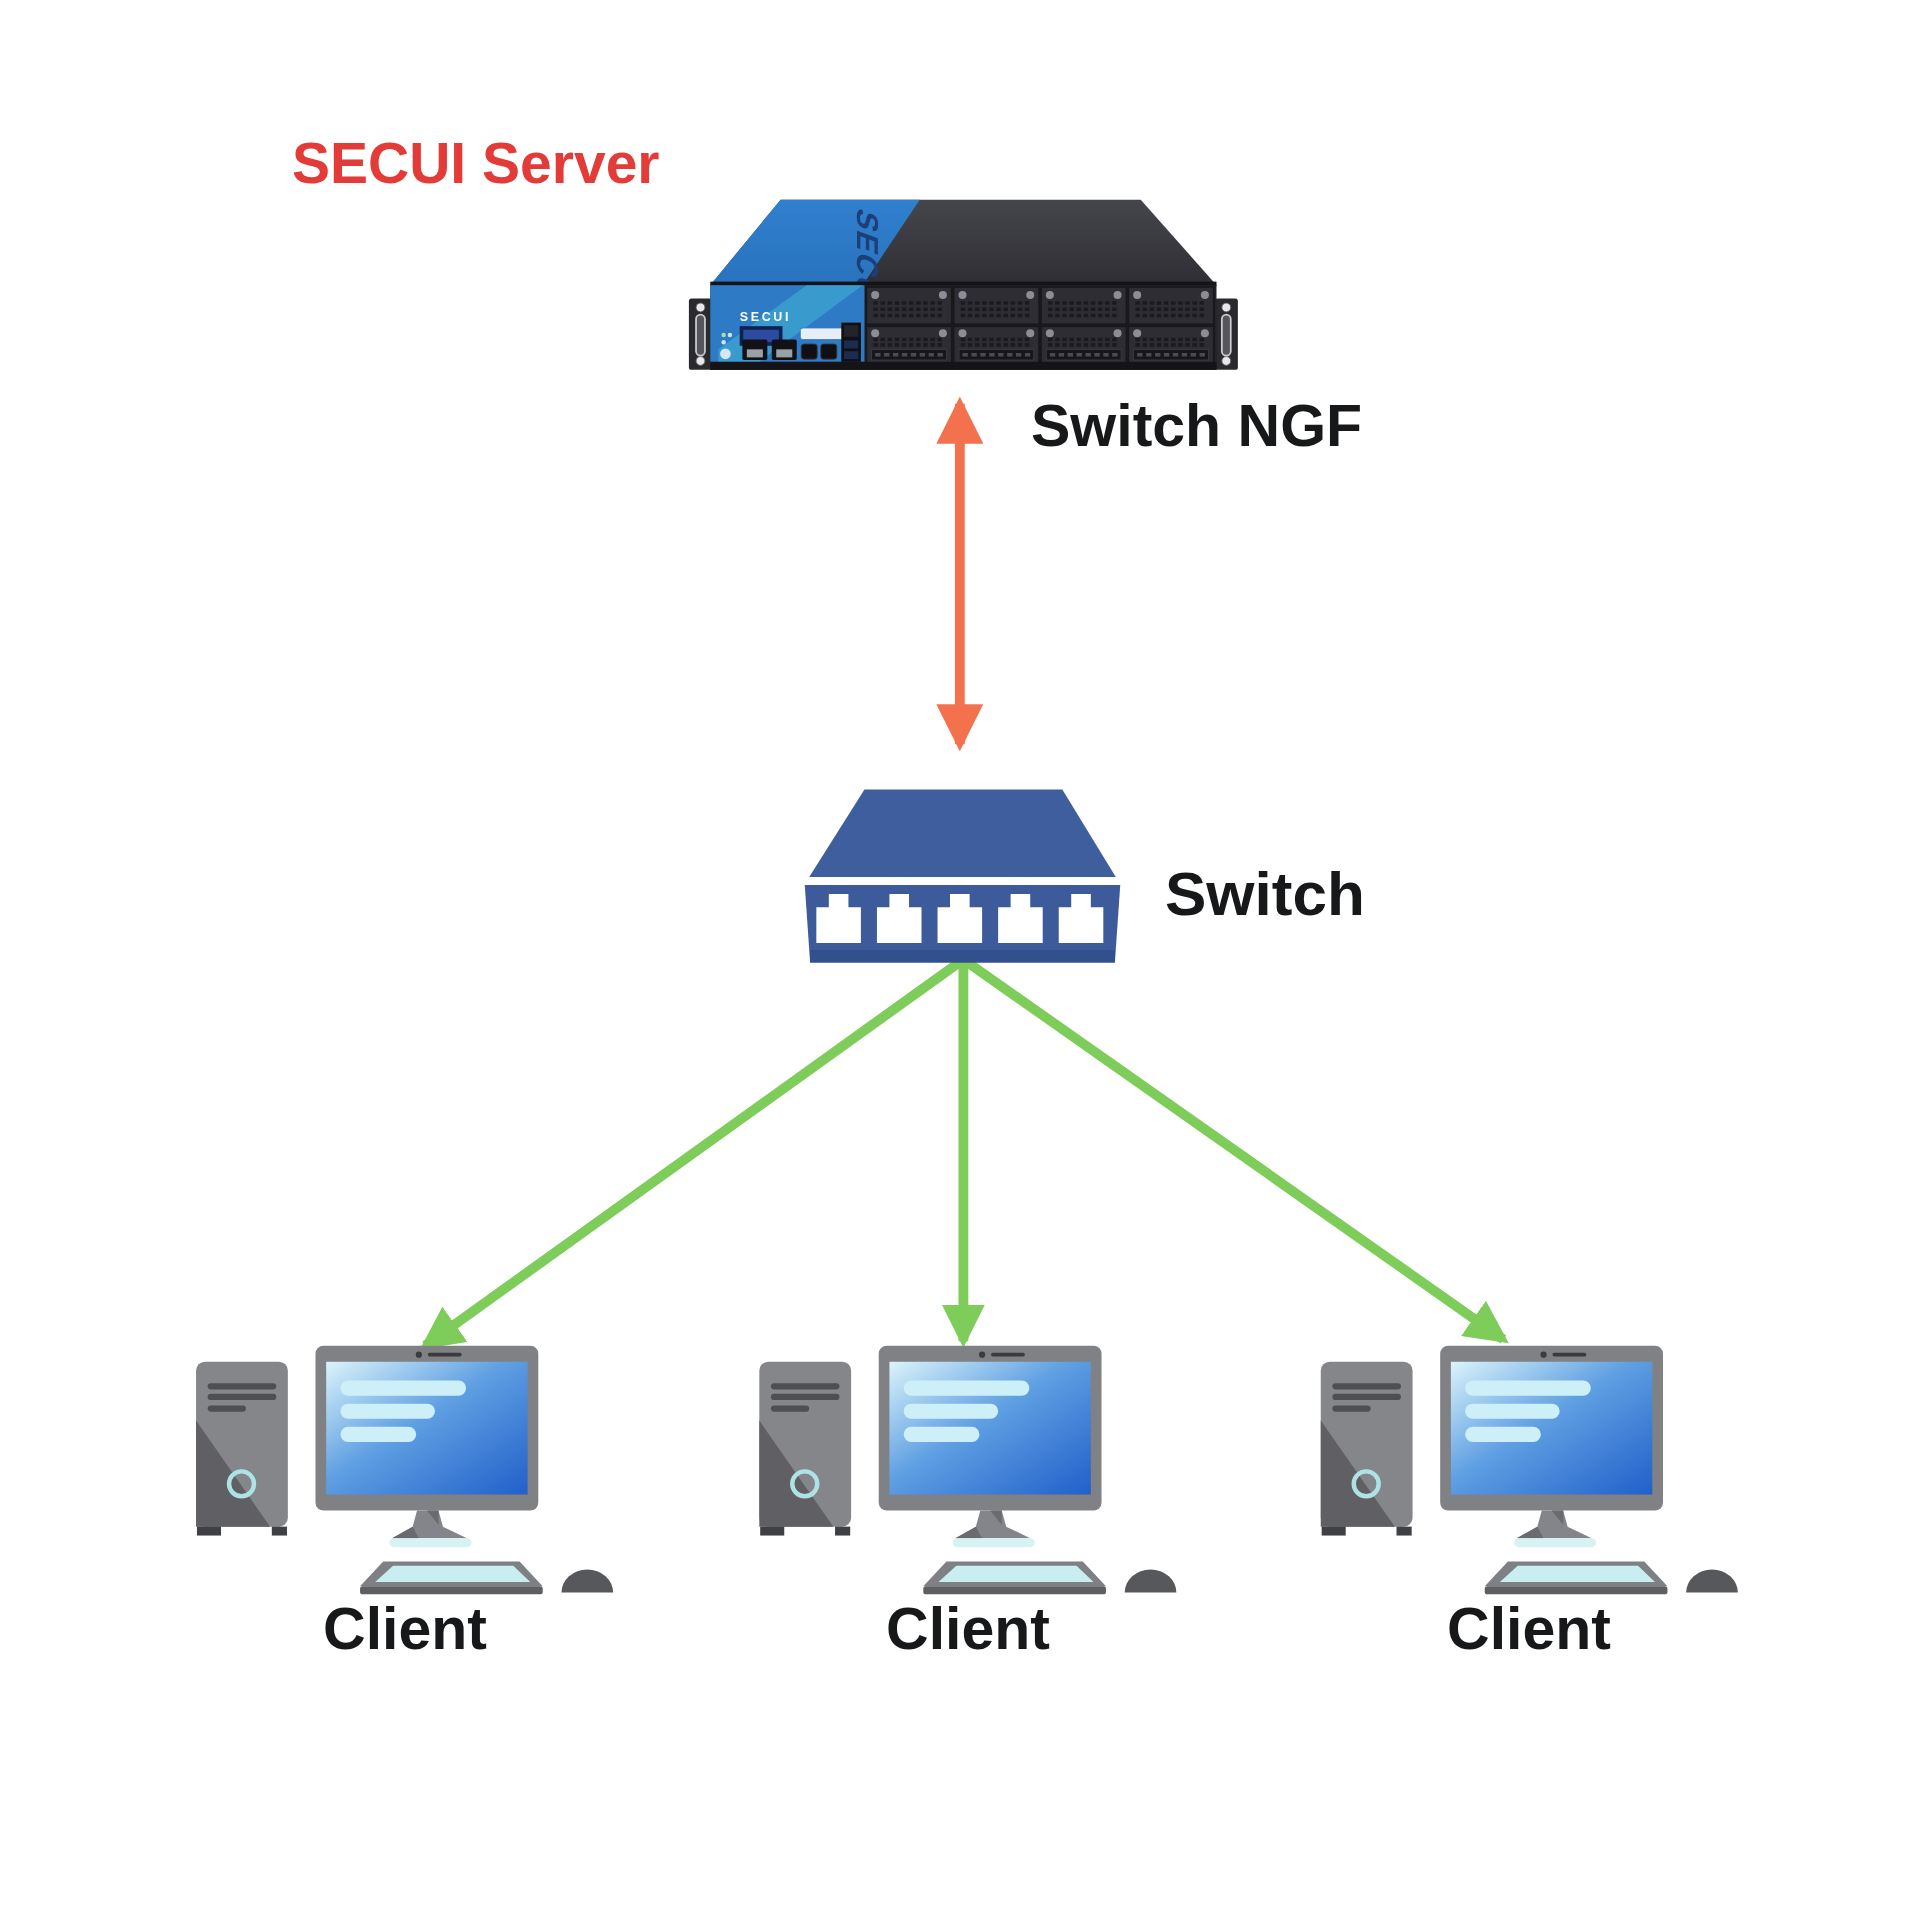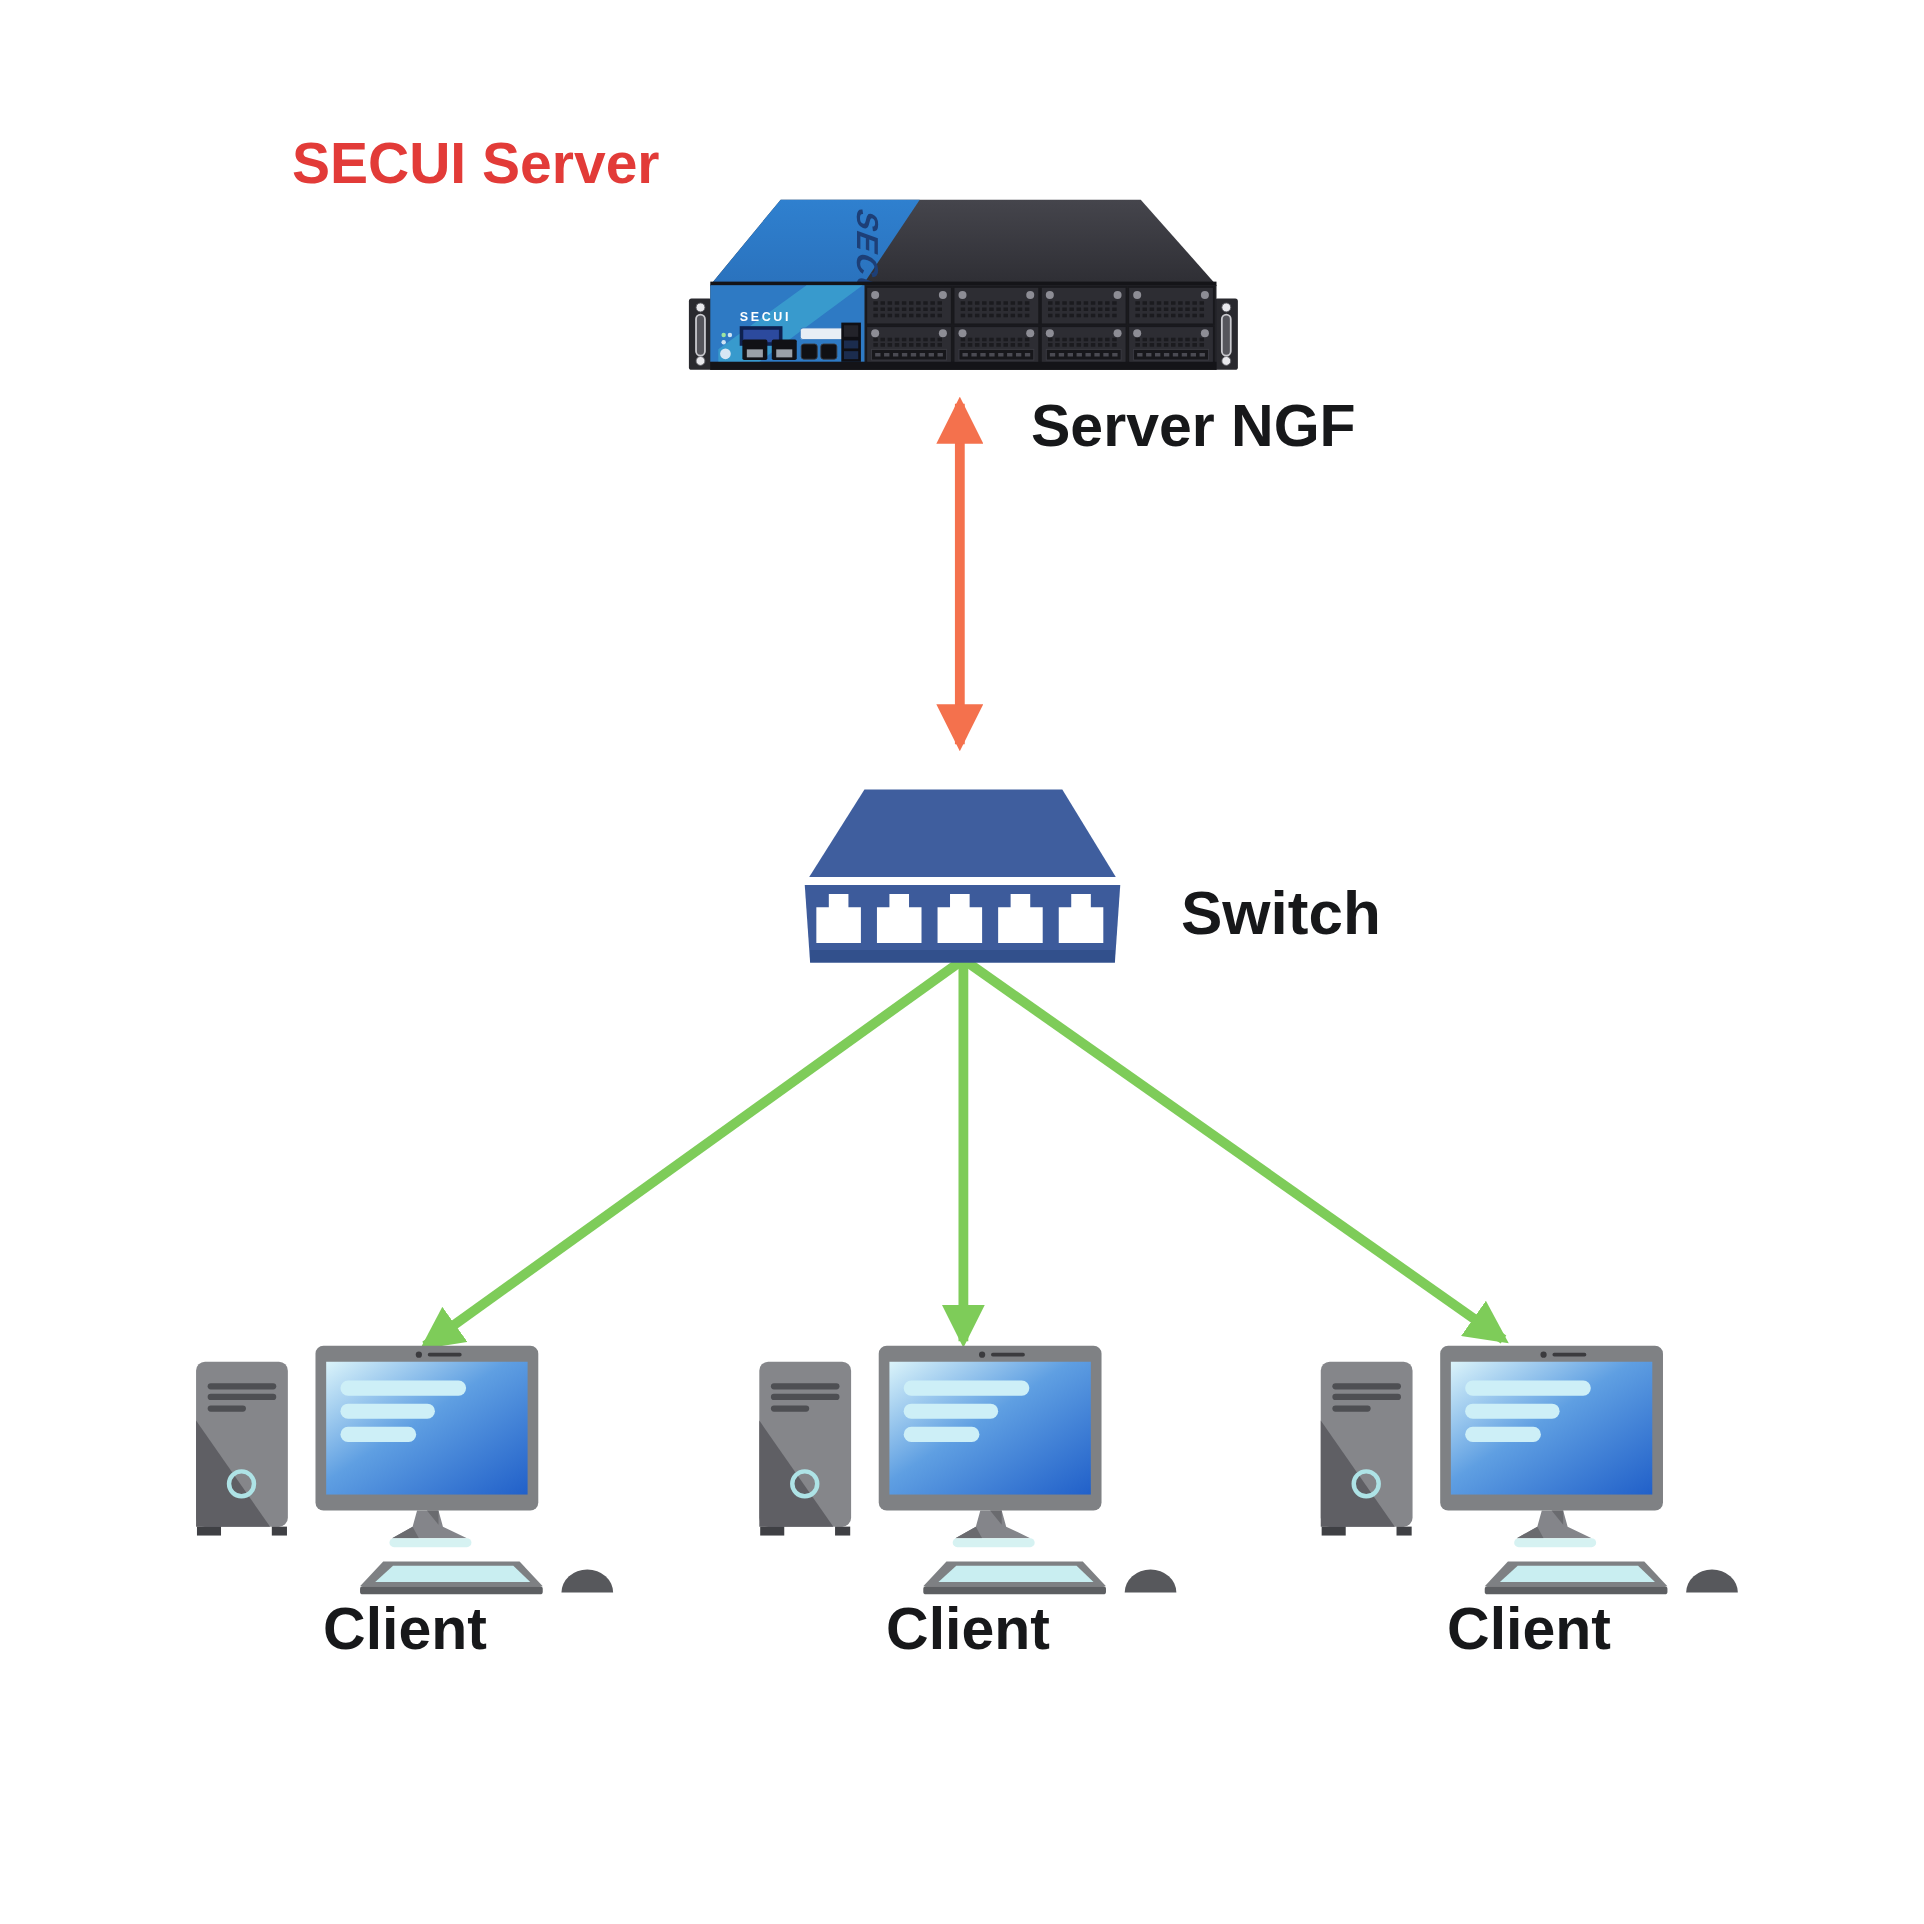--- a/index.html
+++ b/index.html
@@ -162,21 +162,21 @@
 
     <g>
       <use href="#client-unit"></use>
       <use href="#client-unit" x="632"></use>
       <use href="#client-unit" x="1262"></use>
     </g>
   </svg>
 
   <div class="lbl lbl-red" style="left:292px;top:135px;">SECUI Server</div>
 
-  <div class="lbl lbl-device" style="left:1031px;top:397px;">Server NGF</div>
+  <div class="lbl lbl-device" style="left:1031px;top:397px;">Switch NGF</div>
 
-  <div class="lbl lbl-switch" style="left:1165px;top:882px;margin-left:16px;">Switch</div>
+  <div class="lbl lbl-switch" style="left:1165px;top:863px;">Switch</div>
 
   <div class="lbl lbl-client" style="left:405px;top:1600px;">Client</div>
   <div class="lbl lbl-client" style="left:968px;top:1600px;">Client</div>
   <div class="lbl lbl-client" style="left:1529px;top:1600px;">Client</div>
 </div>
 
 
 </body></html>

